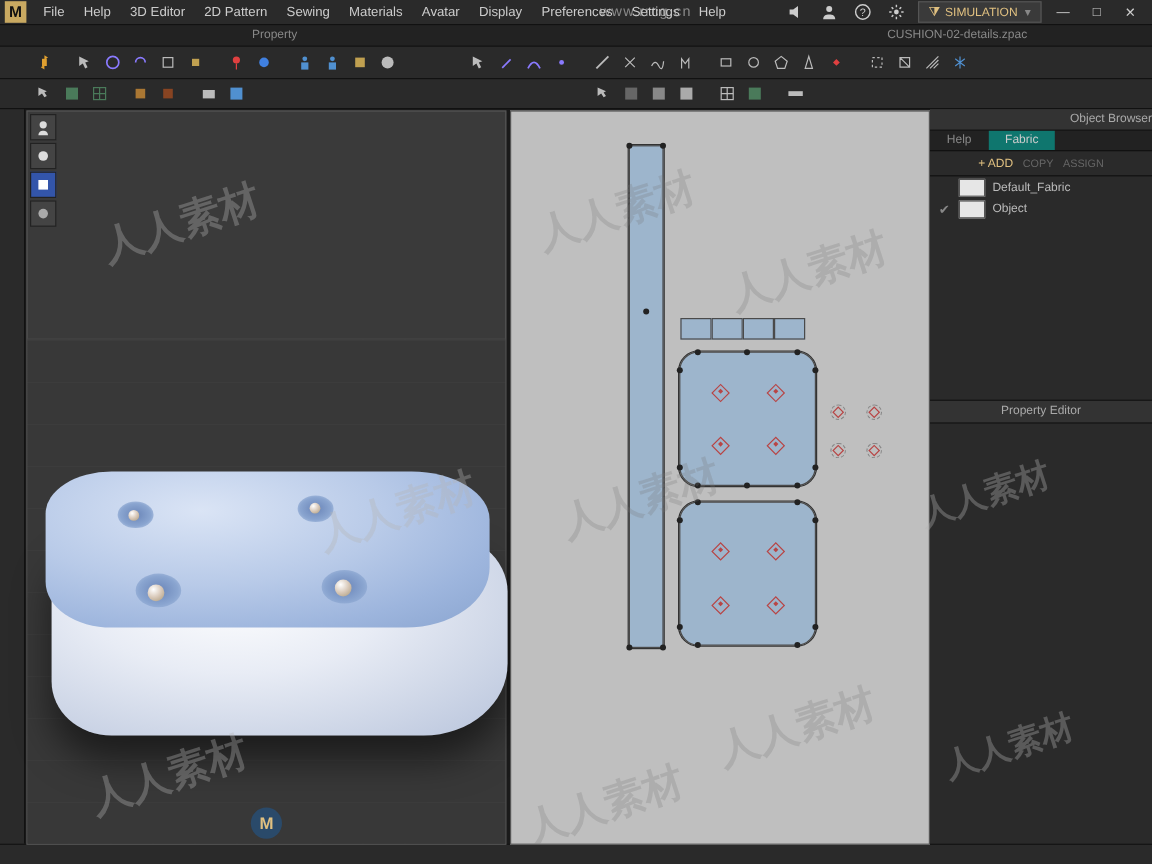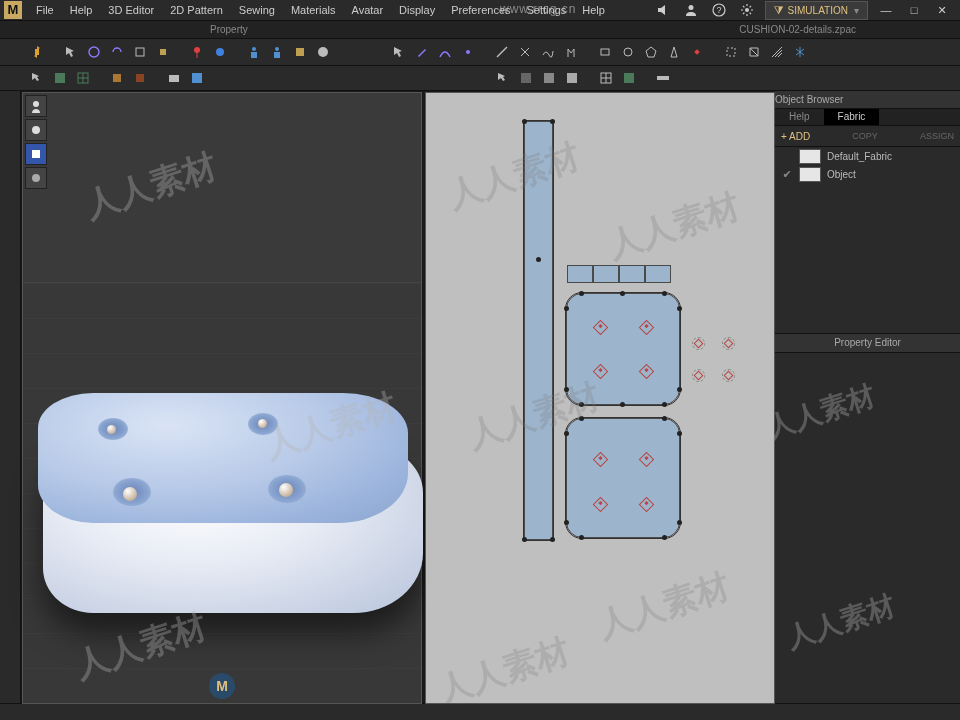--- a/index.html
+++ b/index.html
@@ -22,25 +22,25 @@
 .view3d .avstrip{position:absolute;left:2px;top:2px;display:flex;flex-direction:column;gap:2px}
 .view3d .avbtn{width:20px;height:20px;background:#444;border:1px solid #222;display:flex;align-items:center;justify-content:center}
 .view3d .floor{position:absolute;bottom:0;left:0;right:0;height:420px;background:repeating-linear-gradient(0deg,#383838 0,#383838 34px,#3c3c3c 34px,#3c3c3c 35px),repeating-linear-gradient(90deg,#383838 0,#383838 34px,#3c3c3c 34px,#3c3c3c 35px);border-top:1px solid #444}
 .cushion{position:absolute;left:0;top:290px;width:400px;height:240px}
 .cushbase{position:absolute;left:20px;top:60px;width:380px;height:170px;background:radial-gradient(ellipse at 40% 30%,#fff 0%,#e8ecf5 40%,#d0d8e8 70%,#b8c4dc 100%);border-radius:50px 60px 70px 50px/40px 50px 60px 45px;box-shadow:0 20px 30px rgba(0,0,0,0.5)}
 .cushtop{position:absolute;left:15px;top:10px;width:370px;height:130px;background:radial-gradient(ellipse at 35% 25%,#dae4f5 0%,#b8cae8 45%,#9db5dd 75%,#8aa5d0 100%);border-radius:55px 65px 70px 55px/35px 40px 50px 38px}
 .tuft{position:absolute;width:30px;height:22px;background:radial-gradient(ellipse at center,#6a85b8 0%,#8aa5d0 60%,transparent 100%);border-radius:50%}
 .tuftpin{position:absolute;width:14px;height:14px;background:radial-gradient(circle at 35% 30%,#fff,#d8c8b8 50%,#a89878);border-radius:50%}
 .view2d{width:348px;height:610px;background:#bfbfbf;position:relative;border:1px solid #555;margin:1px 0 1px 2px;overflow:hidden}
 .rpanel{flex:1;background:#2a2a2a;display:flex;flex-direction:column}
-.rpanel .phead{height:17px;background:#333;color:#aaa;font-size:10px;text-align:left;line-height:17px;border-bottom:1px solid #111}
+.rpanel .phead{height:17px;background:#333;color:#aaa;font-size:10px;text-align:right;line-height:17px;border-bottom:1px solid #111}
 .rpanel .ptabs{height:16px;background:#222;display:flex;font-size:10px;border-bottom:1px solid #111}
 .rpanel .ptab{padding:0 14px;line-height:16px;color:#888;cursor:pointer}
-.rpanel .ptab.active{background:#000000;color:#ccc}
-.rpanel .addrow{height:20px;display:flex;align-items:center;justify-content:space-between;padding:0 6px;gap:8px;border-bottom:1px solid #111}
+.rpanel .ptab.active{background:#0f766e;color:#ccc}
+.rpanel .addrow{height:20px;display:flex;align-items:center;justify-content:center;padding:0 6px;gap:8px;border-bottom:1px solid #111}
 .rpanel .addbtn{font-size:10px;color:#e0c080;cursor:pointer}
 .rpanel .copybtn{font-size:9px;color:#666}
 .fabitem{height:18px;display:flex;align-items:center;padding:0 6px;gap:6px;cursor:pointer}
 .fabitem .eye{width:12px;color:#888;font-size:11px;text-align:center}
 .fabitem .sw{width:20px;height:13px;border:1px solid #555}
 .fabitem .fname{font-size:10px;color:#bbb}
 .propeditor{height:18px;background:#333;color:#aaa;font-size:10px;text-align:center;line-height:18px;border-top:1px solid #111;border-bottom:1px solid #111;margin-top:auto;position:relative}
 .waterm{position:absolute;color:rgba(180,180,180,0.35);font-size:34px;font-weight:bold;transform:rotate(-18deg);pointer-events:none;font-family:"Microsoft YaHei",sans-serif}
 .pat{position:absolute;background:#9db5cc;border:1px solid #4a4a4a}
 .pat.sel{outline:1px solid #333}

